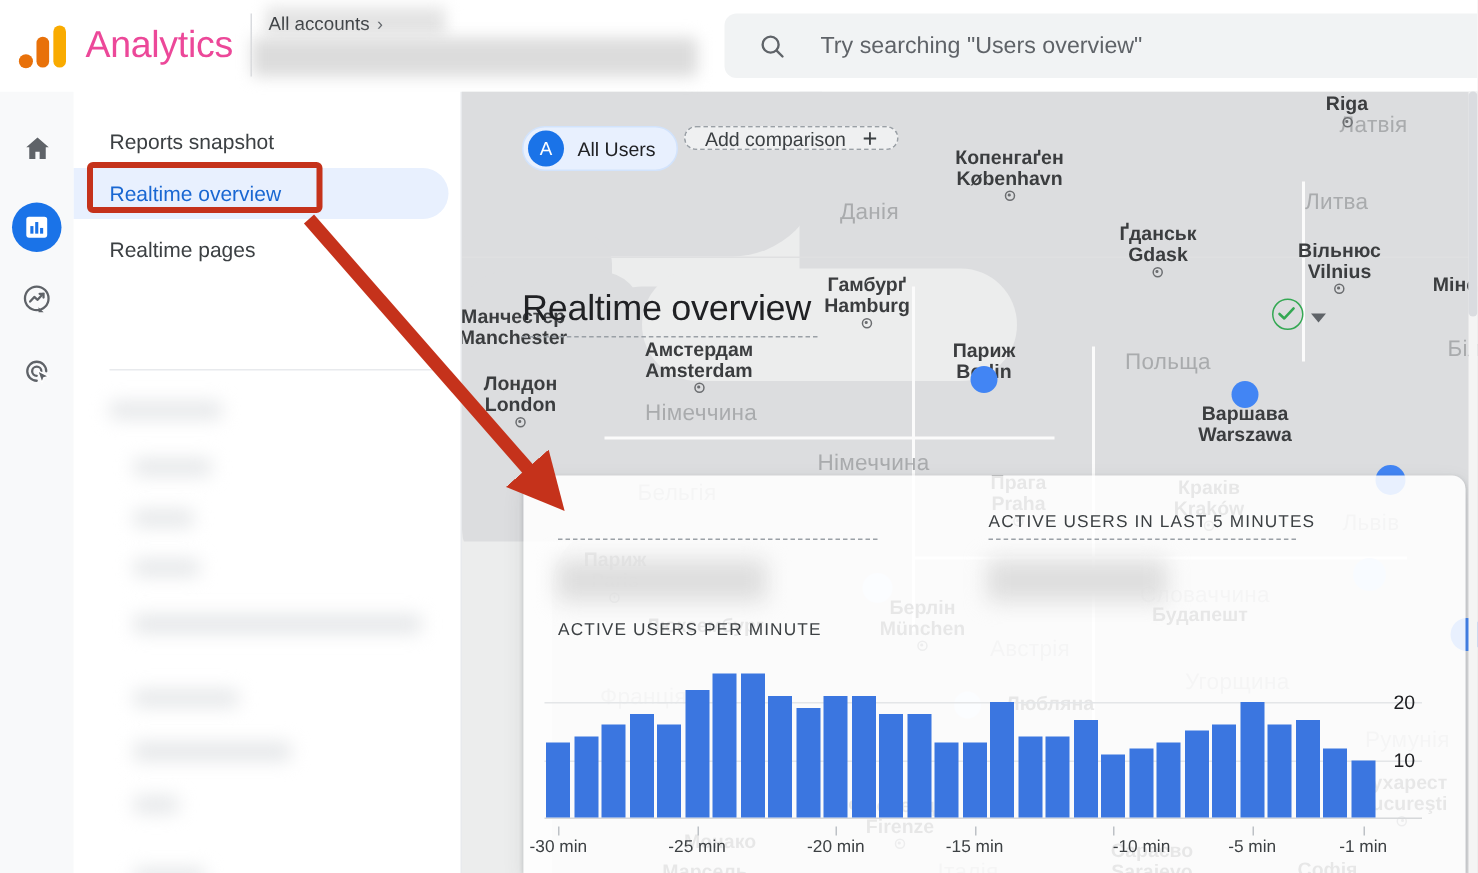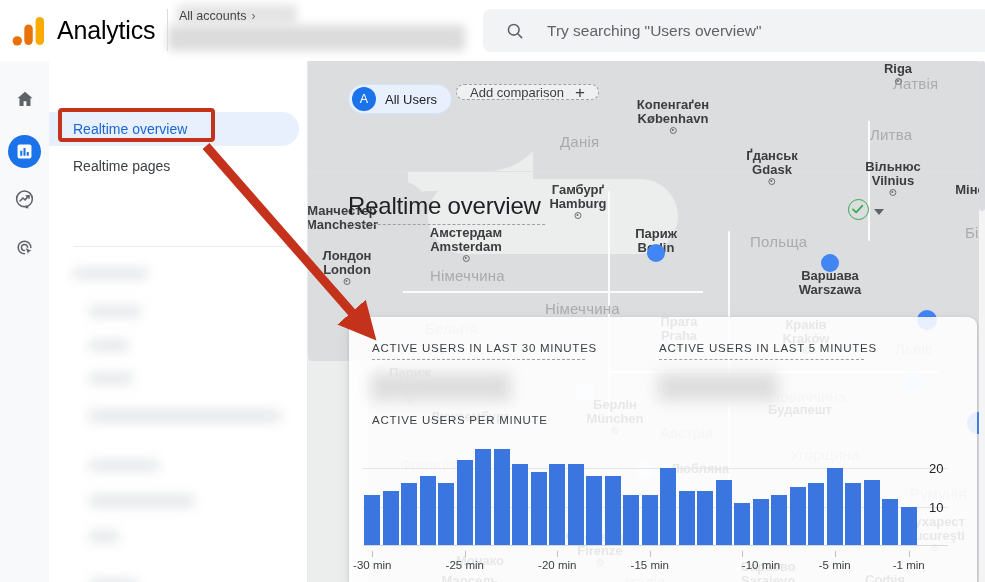--- a/index.html
+++ b/index.html
@@ -17,21 +17,21 @@
   
   #topbar {
     position: absolute; left:0; top:0; width:985px; height:61px;
     background:#fff; display:flex; align-items:center; z-index:40;
   }
   .ga-logo {
     position:absolute; left:12px; top:16px; width:34px; height:30px;
   }
   .brand-name {
     position:absolute; left:57px; top:16px;
-    font-size:25px; color:#000000; letter-spacing:-0.2px;text-align:center;
+    font-size:25px; color:#ec4899; letter-spacing:-0.2px;text-align:center;
   }
   .acct-divider {
     position:absolute; left:167px; top:9px; width:1px; height:42px; background:#dadce0;
   }
   .all-accounts {
     position:absolute; left:179px; top:9px;
     font-size:12.5px; color:#3c4043; white-space:nowrap;
   }
   .all-accounts .chev { font-size:12px; margin-left:5px; color:#5f6368; }
   .acct-blur-1 {
@@ -369,21 +369,20 @@
   <div class="title-dash"></div>
   <div class="check-ring">
     <svg width="18" height="18" viewBox="0 0 18 18" style="position:absolute;left:0;top:0;">
       <path d="M4 9.3 L7.2 12.3 L13.4 5.6" stroke="#34a853" stroke-width="1.7" fill="none" stroke-linecap="round" stroke-linejoin="round"></path>
     </svg>
   </div>
   <div class="check-caret"></div>
 </div>
 
 <div id="card">
-  <div class="metric-lbl" style="left:23px;top:25px;">ACTIVE USERS IN LAST 30 MINUTES</div>
   <div class="metric-dash" style="left:23px;top:42px;width:213px;"></div>
   <div class="val-blur" style="left:22px;top:56px;width:140px;height:28px;"></div>
 
   <div class="metric-lbl" style="left:310px;top:25px;">ACTIVE USERS IN LAST 5 MINUTES</div>
   <div class="metric-dash" style="left:310px;top:42px;width:205px;"></div>
   <div class="val-blur" style="left:309px;top:56px;width:120px;height:28px;"></div>
 
   <div class="perminute-lbl">ACTIVE USERS PER MINUTE</div>
 
   <div id="chart">
@@ -495,20 +494,23 @@
   <div class="rail-btn" style="top:170px;">
     <svg width="23" height="23" viewBox="0 0 24 24">
       <path d="M18.6 12a6.6 6.6 0 1 0-6.6 6.6" fill="none" stroke="#5f6368" stroke-width="1.6" stroke-linecap="round"></path>
       <path d="M15.2 12a3.2 3.2 0 1 0-3.2 3.2" fill="none" stroke="#5f6368" stroke-width="1.6" stroke-linecap="round"></path>
       <path d="M12.6 11.6 L20.4 15.6 L16.9 16.6 L15.6 20 Z" fill="#5f6368" stroke="#fff" stroke-width="0.9"></path>
     </svg>
   </div>
 </div>
 
 <div id="navpanel">
+  <div class="nav-item" style="top:16px;">
+    <span>Reports snapshot</span>
+  </div>
   <div class="nav-item sel" style="top:51px;">
     <span>Realtime overview</span>
   </div>
   <div class="nav-item" style="top:88px;">
     <span>Realtime pages</span>
   </div>
   <div class="nav-sep"></div>
 
   <div class="nav-blur" style="left:24px;top:207px;width:75px;height:11px;"></div>
   <div class="nav-blur" style="left:40px;top:245px;width:52px;height:11px;"></div>

